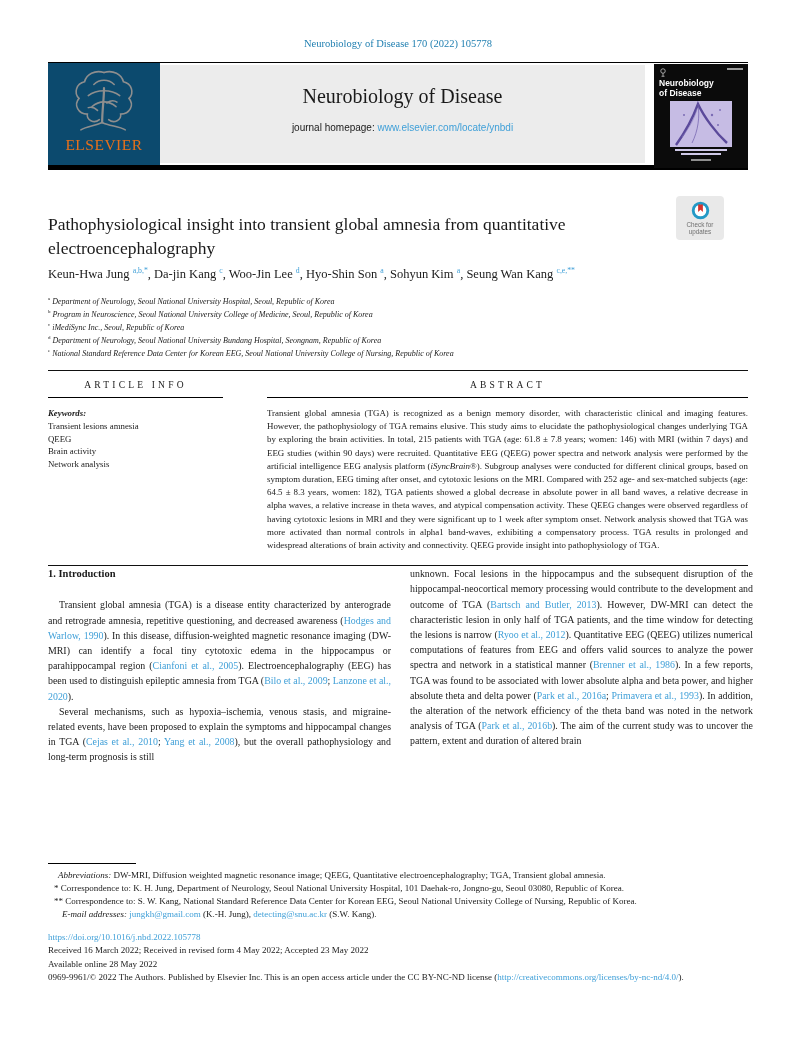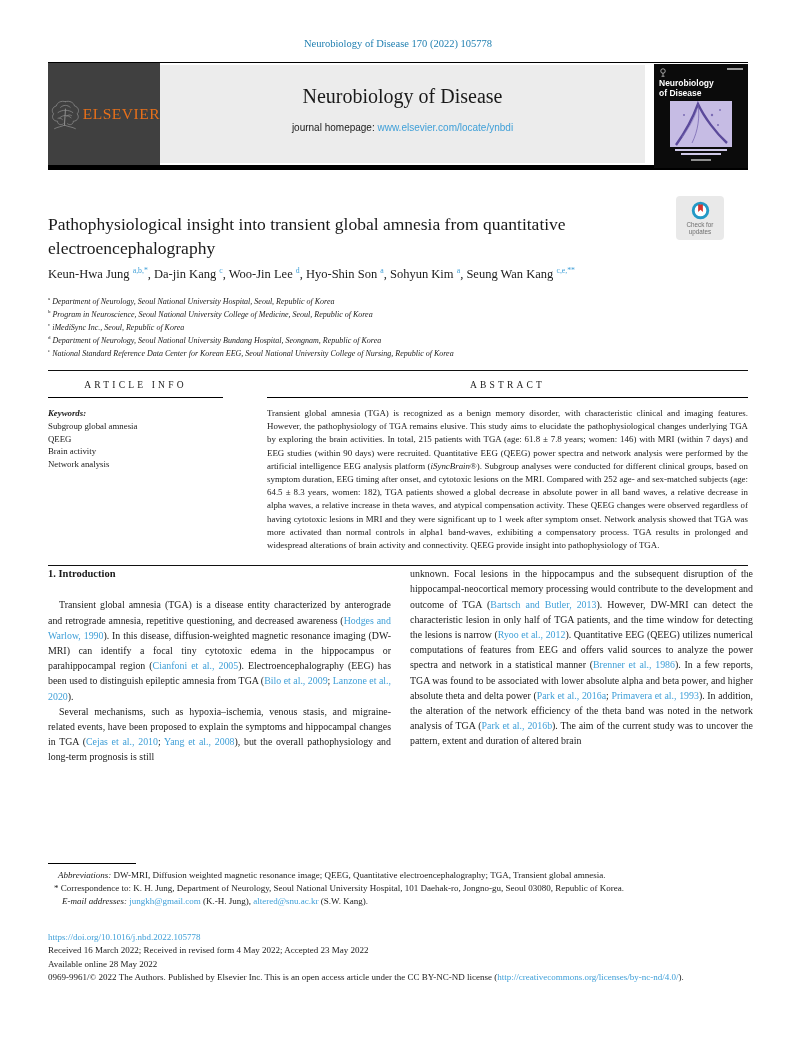--- a/index.html
+++ b/index.html
@@ -19,21 +19,21 @@
     font-family:"Liberation Serif","DejaVu Serif",serif;color:#1a1a1a;
   }
   .page{padding:0 48px;position:relative;}
 
   
   .citation-header{padding-top:38px;text-align:center;font-size:10.5px;color:var(--headerTeal);}
 
   
   .masthead{margin-top:13px;border-top:1.5px solid #000;}
   .masthead-row{display:flex;align-items:stretch;height:102px;}
-  .logo-col{width:112px;display:flex;flex-direction:row;align-items:center;justify-content:flex-start;padding-top:3px;background:#404040;}
+  .logo-col{width:112px;display:flex;flex-direction:column;align-items:center;justify-content:flex-start;padding-top:3px;background:#0c4a6e;}
   .elsevier-word{font-size:15.5px;color:var(--elsevierOrange);letter-spacing:.5px;margin-top:-4px;font-family:"Liberation Serif",serif;}
   .banner{flex:1;background:var(--bannerGray);text-align:center;padding-top:9px;margin-top:2px;height:98px;}
   .banner .contents-line{font-size:10px;}
   .banner .journal-title{font-size:20px;margin-top:11px;}
   .banner .homepage-line{font-size:10px;margin-top:14px;font-family:"Liberation Sans",sans-serif;}
   .link{color:var(--link);cursor:pointer;text-decoration:none;}
   .cover{width:94px;margin-left:9px;margin-top:1px;height:104px;background:#0b0b0b;padding:4px 5px 3px;display:flex;flex-direction:column;}
   .cover-top{display:flex;justify-content:space-between;align-items:flex-start;height:9px;}
   .cover-bars-right{width:16px;height:2px;background:#9b9b9b;}
   .cover-title{color:#fff;font-family:"Liberation Sans",sans-serif;font-weight:bold;font-size:8.5px;line-height:9.5px;margin-top:2px;}
@@ -172,21 +172,21 @@
     <div class="affiliation-line"><span class="sup rt-sup">c</span><span> iMediSync Inc., Seoul, Republic of Korea</span></div>
     <div class="affiliation-line"><span class="sup rt-sup">d</span><span> Department of Neurology, Seoul National University Bundang Hospital, Seongnam, Republic of Korea</span></div>
     <div class="affiliation-line"><span class="sup rt-sup">e</span><span> National Standard Reference Data Center for Korean EEG, Seoul National University College of Nursing, Republic of Korea</span></div>
   </div>
 
   <div class="info-abstract">
     <div class="info-col">
       <div class="section-label">ARTICLE INFO</div>
       <div class="col-rule"></div>
       <div class="keywords-label">Keywords:</div>
-      <div class="keyword-item">Subgroup global amnesia</div>
+      <div class="keyword-item">Transient lesions amnesia</div>
       <div class="keyword-item">QEEG</div>
       <div class="keyword-item">Brain activity</div>
       <div class="keyword-item">Network analysis</div>
     </div>
     <div class="abstract-col">
       <div class="section-label">ABSTRACT</div>
       <div class="col-rule"></div>
       <div class="abstract-text"><span>Transient global amnesia (TGA) is recognized as a benign memory disorder, with characteristic clinical and imaging features. However, the pathophysiology of TGA remains elusive. This study aims to elucidate the pathophysiological changes underlying TGA by exploring the brain activities. In total, 215 patients with TGA (age: 61.8 ± 7.8 years; women: 146) with MRI (within 7 days) and EEG studies (within 90 days) were recruited. Quantitative EEG (QEEG) power spectra and network analysis were performed by the artificial intelligence EEG analysis platform (</span><span class="rt-i">iSyncBrain</span><span>®). Subgroup analyses were conducted for different clinical groups, based on symptom duration, EEG timing after onset, and cytotoxic lesions on the MRI. Compared with 252 age- and sex-matched subjects (age: 64.5 ± 8.3 years, women: 182), TGA patients showed a global decrease in absolute power in all band waves, a relative decrease in alpha waves, a relative increase in theta waves, and atypical compensation activity. These QEEG changes were observed regardless of having cytotoxic lesions in MRI and they were significant up to 1 week after symptom onset. Network analysis showed that TGA was more activated than normal controls in alpha1 band-waves, exhibiting a compensatory process. TGA results in prolonged and widespread alterations of brain activity and connectivity. QEEG provide insight into pathophysiology of TGA.</span></div>
     </div>
   </div>
@@ -201,21 +201,22 @@
       <p class="no-indent"><span>unknown. Focal lesions in the hippocampus and the subsequent disruption of the hippocampal-neocortical memory processing would contribute to the development and outcome of TGA (</span><span class="rt-link">Bartsch and Butler, 2013</span><span>). However, DW-MRI can detect the characteristic lesion in only half of TGA patients, and the time window for detecting the lesions is narrow (</span><span class="rt-link">Ryoo et al., 2012</span><span>). Quantitative EEG (QEEG) utilizes numerical computations of features from EEG and offers valid sources to analyze the power spectra and network in a statistical manner (</span><span class="rt-link">Brenner et al., 1986</span><span>). In a few reports, TGA was found to be associated with lower absolute alpha and beta power, and higher absolute theta and delta power (</span><span class="rt-link">Park et al., 2016a</span><span>; </span><span class="rt-link">Primavera et al., 1993</span><span>). In addition, the alteration of the network efficiency of the theta band was noted in the network analysis of TGA (</span><span class="rt-link">Park et al., 2016b</span><span>). The aim of the current study was to uncover the pattern, extent and duration of altered brain</span></p>
     </div>
   </div>
 
 </div>
 
 <div class="footnote-area">
   <div class="fn-divider"></div>
   <div class="fn-line fn-abbrev"><span class="rt-i">Abbreviations:</span><span> DW-MRI, Diffusion weighted magnetic resonance image; QEEG, Quantitative electroencephalography; TGA, Transient global amnesia.</span></div>
   <div class="fn-line fn-corr"><span>* Correspondence to: K. H. Jung, Department of Neurology, Seoul National University Hospital, 101 Daehak-ro, Jongno-gu, Seoul 03080, Republic of Korea.</span></div>
-  <div class="fn-line fn-email"><span class="rt-i">E-mail addresses:</span><span> </span><span class="rt-link">jungkh@gmail.com</span><span> (K.-H. Jung), </span><span class="rt-link">altered@snu.ac.kr</span><span> (S.W. Kang).</span></div>
+  <div class="fn-line fn-corr"><span>** Correspondence to: S. W. Kang, National Standard Reference Data Center for Korean EEG, Seoul National University College of Nursing, Republic of Korea.</span></div>
+  <div class="fn-line fn-email"><span class="rt-i">E-mail addresses:</span><span> </span><span class="rt-link">jungkh@gmail.com</span><span> (K.-H. Jung), </span><span class="rt-link">detecting@snu.ac.kr</span><span> (S.W. Kang).</span></div>
 </div>
 
 <div class="bottom-block">
   <div class="bottom-line"><span class="link">https://doi.org/10.1016/j.nbd.2022.105778</span></div>
   <div class="bottom-line">Received 16 March 2022; Received in revised form 4 May 2022; Accepted 23 May 2022</div>
   <div class="bottom-line">Available online 28 May 2022</div>
   <div class="bottom-line"><span>0969-9961/© 2022 The Authors. Published by Elsevier Inc. This is an open access article under the CC BY-NC-ND license (</span><span class="rt-link">http://creativecommons.org/licenses/by-nc-nd/4.0/</span><span>).</span></div>
 </div>
 
 </body></html>

